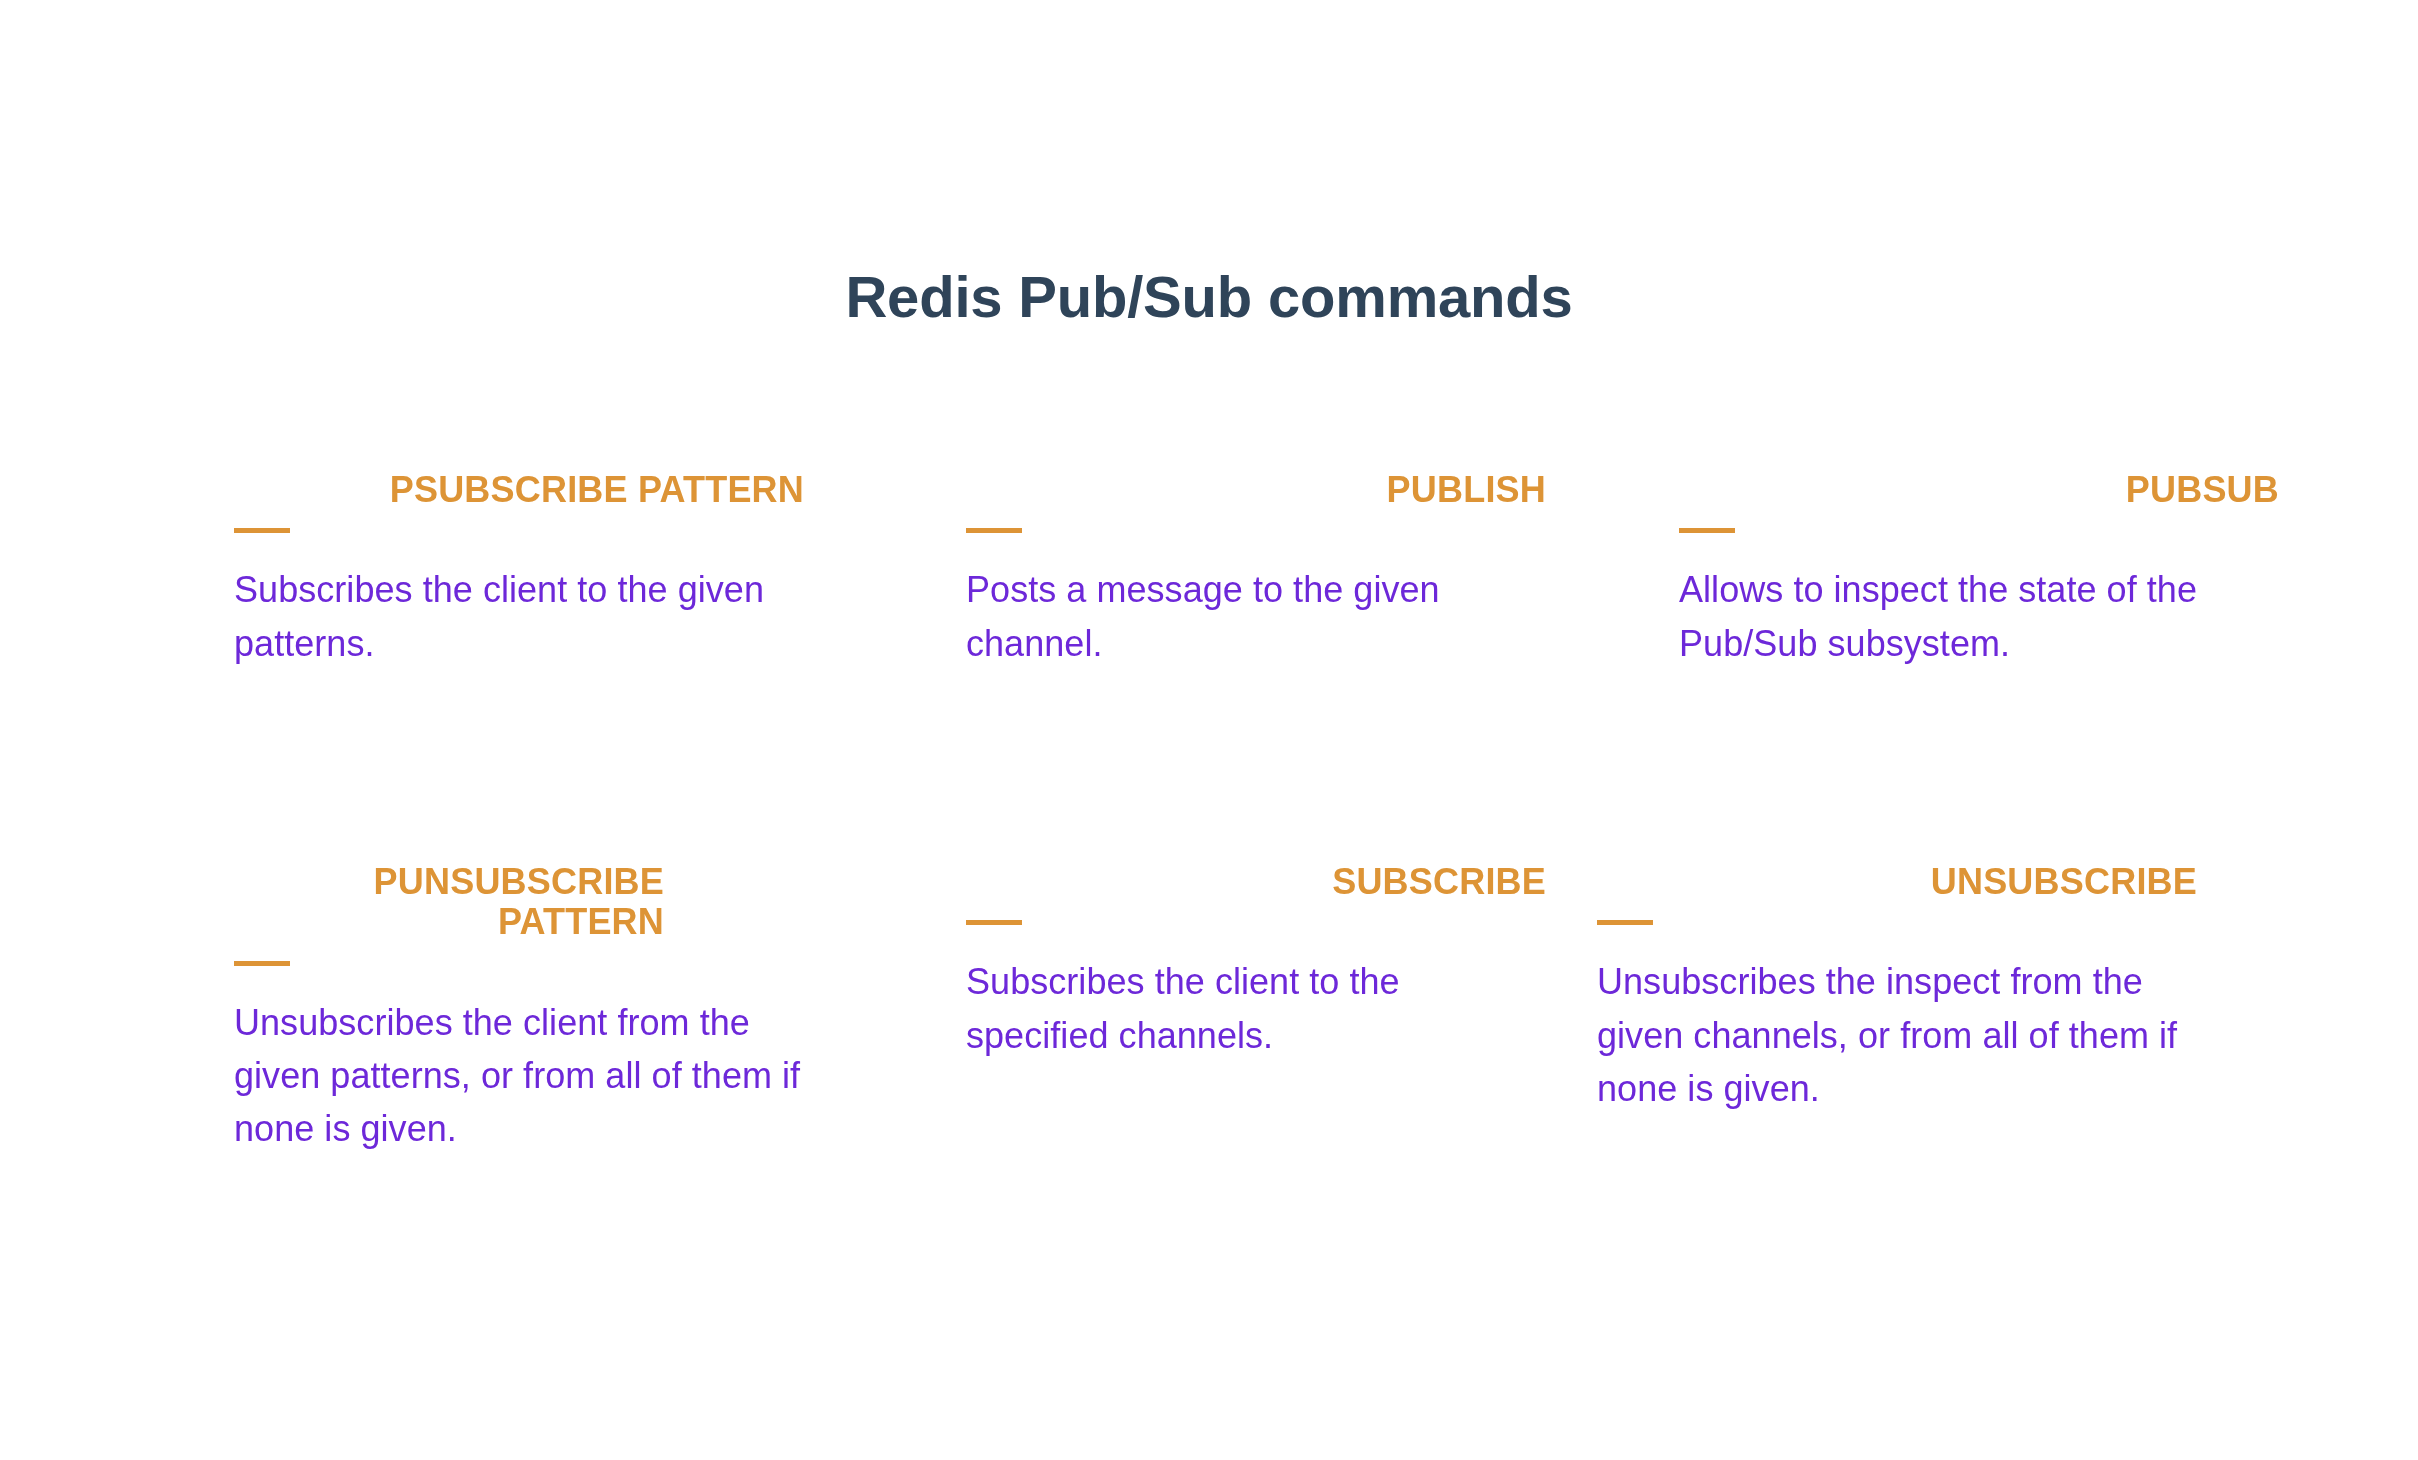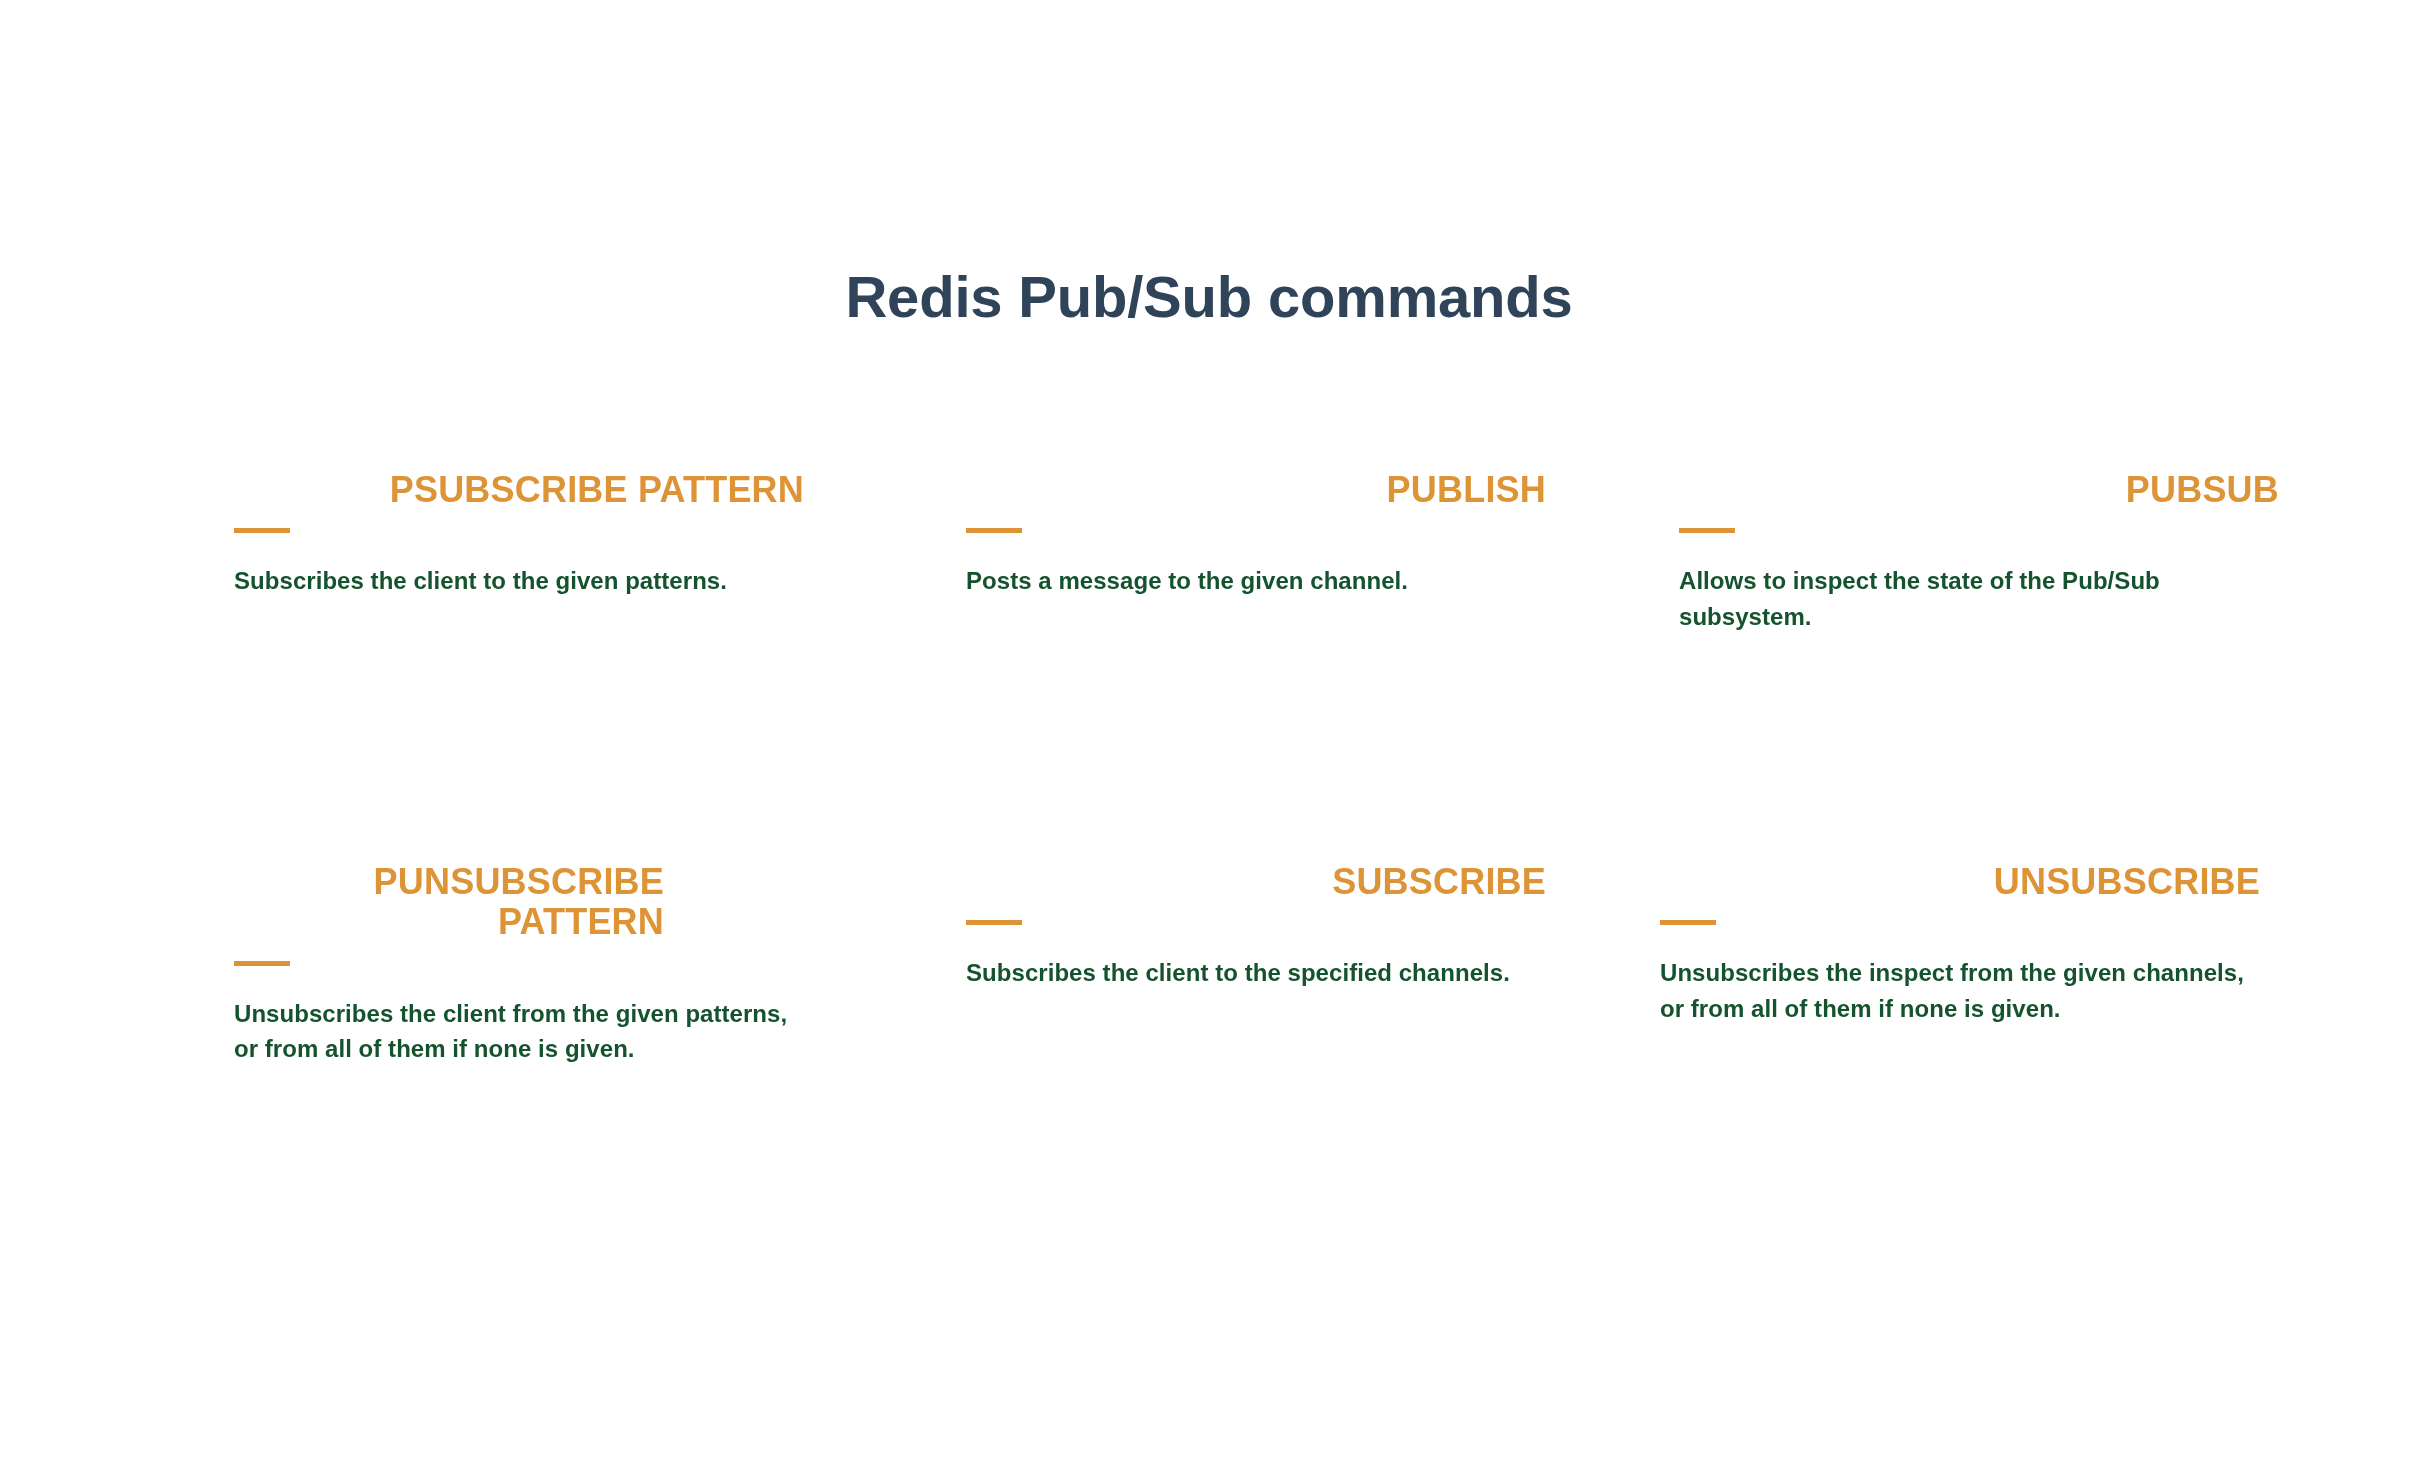--- a/index.html
+++ b/index.html
@@ -45,21 +45,21 @@
     position: absolute;
     width: 580px;
   }
 
   
   .card.c1r1 { left: 234px;  top: 470px; width: 570px; }
   .card.c2r1 { left: 966px;  top: 470px; width: 580px; }
   .card.c3r1 { left: 1679px; top: 470px; width: 600px; }
   .card.c1r2 { left: 234px;  top: 862px; width: 570px; }
   .card.c2r2 { left: 966px;  top: 862px; width: 580px; }
-  .card.c3r2 { left: 1660px; top: 862px; width: 600px; }
+  .card.c3r2 { left: 1597px; top: 862px; width: 600px; }
 
   .cmd-name {
     font-size: 36px;
     font-weight: 700;
     color: #dd9436;
     letter-spacing: 0.2px;
     line-height: 1.12;
     margin: 0;
     text-transform: none;
     text-align: right;
@@ -70,24 +70,24 @@
     height: 5px;
     background: #dd9436;
     margin-top: 18px;
     margin-bottom: 0;
     border: 0;
   }
 
   .cmd-desc {
     margin: 0;
     margin-top: 30px;
-    font-size: 24px;
-    font-weight: 700;
+    font-size: 36px;
+    font-weight: 400;
     line-height: 1.48;
-    color: #14532d;
+    color: #6d28d9;
     letter-spacing: 0.05px;
   }
 
   
   .card.c1r2 .cmd-name { max-width: 430px; }
   .card.c1r1 .cmd-name { white-space: nowrap; }
 </style>
 </head>
 <body>
 

